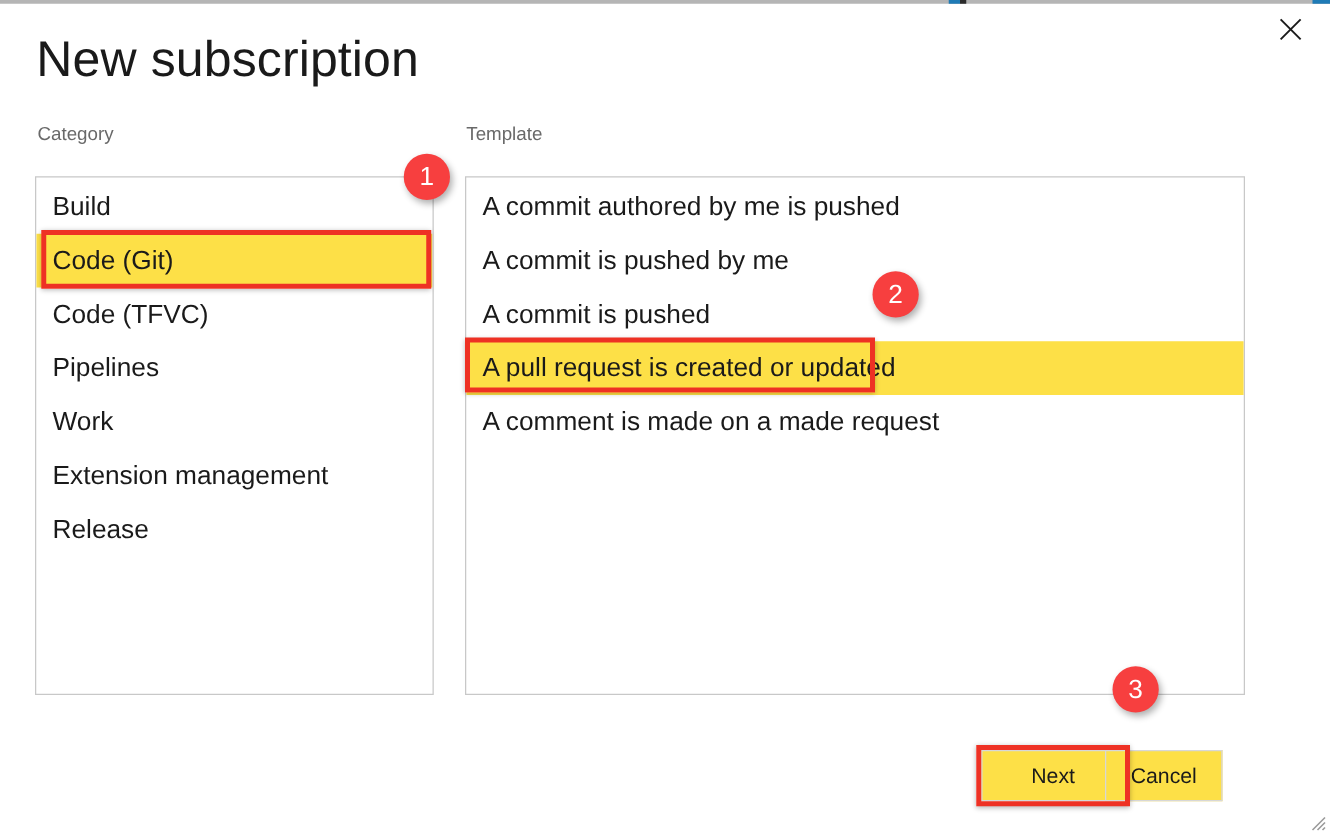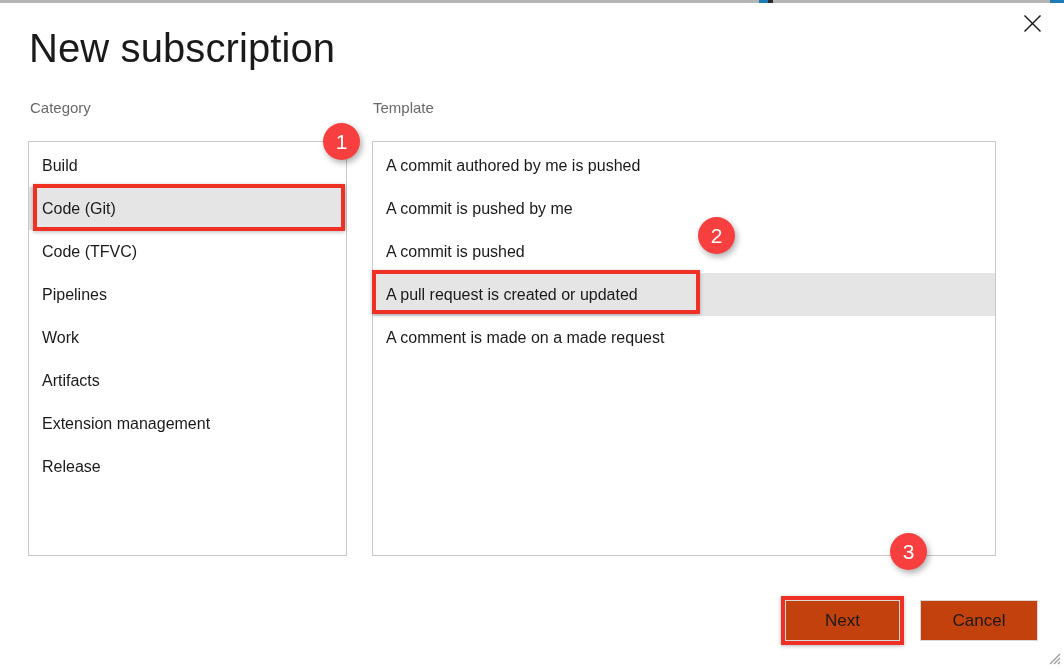--- a/index.html
+++ b/index.html
@@ -92,29 +92,29 @@
     width: 624px;
     height: 415px;
   }
 
   .list-row {
     height: 43px;
     display: flex;
     align-items: center;
     padding-left: 13px;
     box-sizing: border-box;
-    font-size: 16px;
+    font-size: 21px;
     color: #1a1a1a;
     white-space: nowrap;
     cursor: default;
   }
   #category-list .list-row:first-child { margin-top: 2px; }
   #template-list .list-row:first-child { margin-top: 2px; }
   .list-row.selected {
-    background: #e5e5e5;
+    background: #fde047;
   }
 
   
   .annot-box {
     position: absolute;
     border: 4px solid #ee3124;
     box-sizing: border-box;
     pointer-events: none;
     box-shadow: 0 1px 4px rgba(0,0,0,0.28);
   }
@@ -139,34 +139,34 @@
     pointer-events: none;
   }
   #annot-badge-1 { left: 323px; top: 123px; }
   #annot-badge-2 { left: 698px; top: 217px; }
   #annot-badge-3 { left: 890px; top: 533px; }
 
   
   .dialog-button {
     position: absolute;
     height: 41px;
-    background: #c2410c;
+    background: #fde047;
     border: 1px solid #d7d7d7;
     box-sizing: border-box;
     font-size: 17px;
     color: #1a1a1a;
     font-family: "Liberation Sans", sans-serif;
     display: flex;
     align-items: center;
     justify-content: center;
     cursor: pointer;
     padding: 0;
   }
   #next-button   { left: 785px; top: 600px; width: 115px; }
-  #cancel-button { left: 920px; top: 600px; width: 118px; }
+  #cancel-button { left: 884px; top: 600px; width: 94px; }
 
   
   #resize-grip {
     position: absolute;
     right: 3px;
     bottom: 3px;
     width: 14px;
     height: 14px;
     cursor: nwse-resize;
   }
@@ -199,23 +199,20 @@
       <span>Code (Git)</span>
     </div>
   <div class="list-row">
       <span>Code (TFVC)</span>
     </div>
   <div class="list-row">
       <span>Pipelines</span>
     </div>
   <div class="list-row">
       <span>Work</span>
-    </div>
-  <div class="list-row">
-      <span>Artifacts</span>
     </div>
   <div class="list-row">
       <span>Extension management</span>
     </div>
   <div class="list-row">
       <span>Release</span>
     </div>
 </div>
 
 <div id="template-list" class="list-box">

